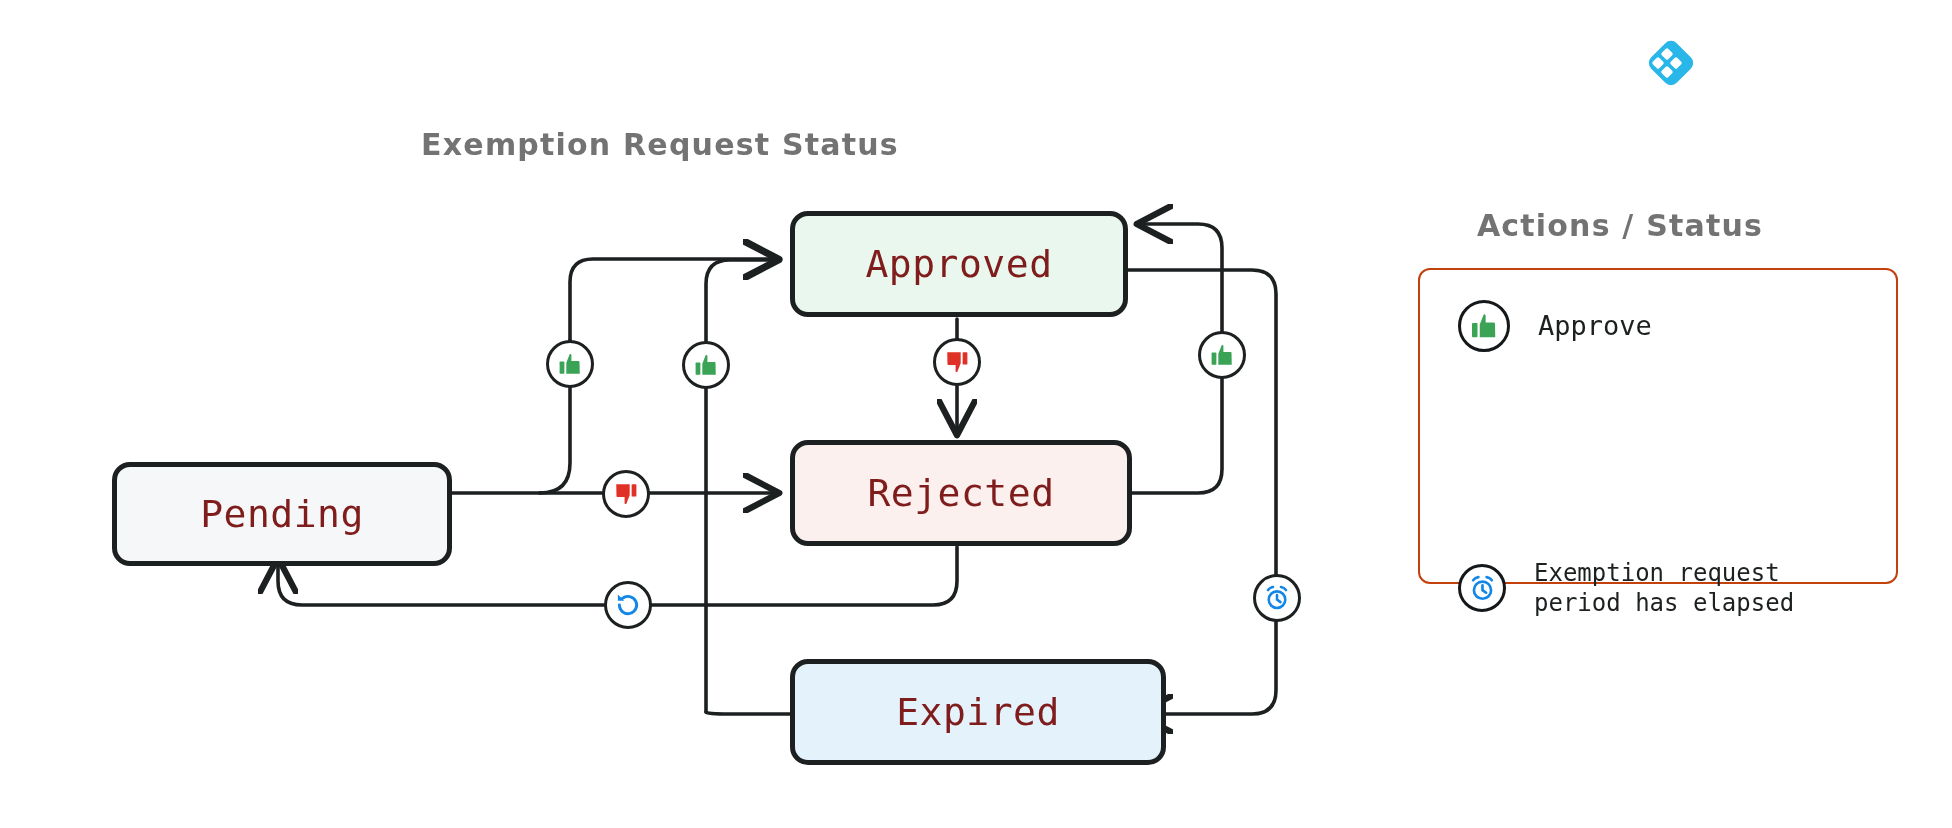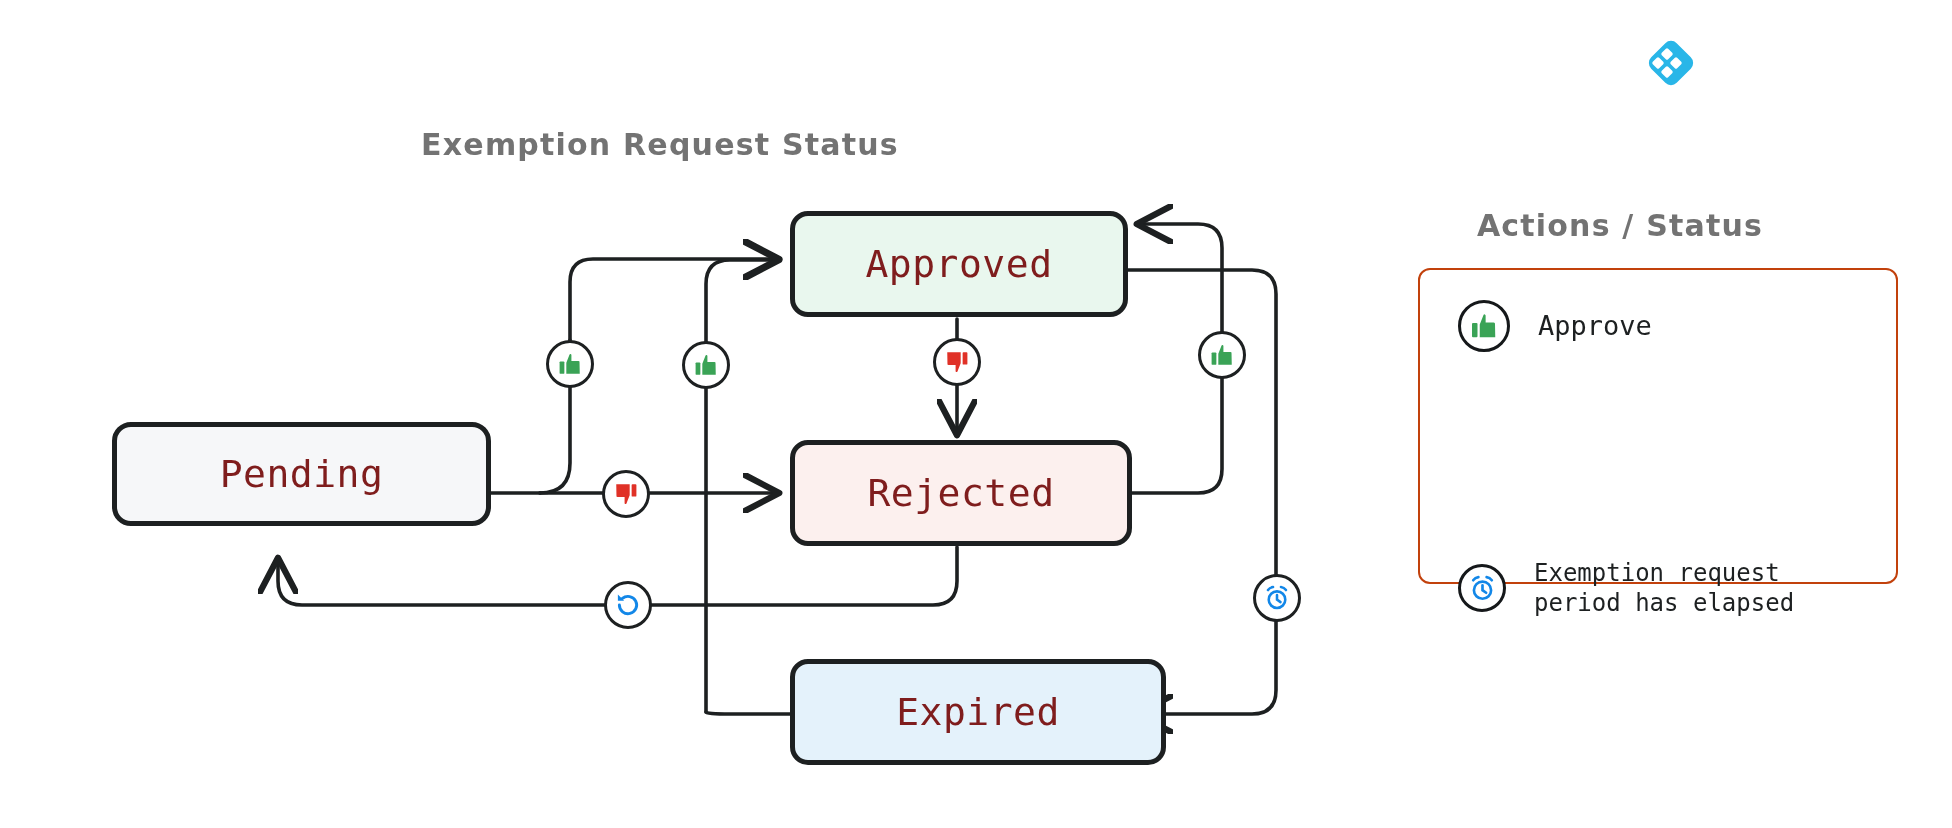--- a/index.html
+++ b/index.html
@@ -74,21 +74,21 @@
     border: 5px solid #1d2021;
     border-radius: 18px;
     display: flex;
     align-items: center;
     justify-content: center;
     font-family: "DejaVu Sans Mono", monospace;
     font-size: 38px;
     color: #7f1d1d;
     letter-spacing: 0.5px;
   }
-  #node-pending  { left: 112px; top: 422px; width: 379px; height: 104px; background: #f6f7f9; border-radius: 19px; }
+  #node-pending  { left: 112px; top: 462px; width: 340px; height: 104px; background: #f6f7f9; }
   #node-approved { left: 790px; top: 211px; width: 338px; height: 106px; background: #e9f7ee; }
   #node-rejected { left: 790px; top: 440px; width: 342px; height: 106px; background: #fcf0ee; }
   #node-expired  { left: 790px; top: 659px; width: 376px; height: 106px; background: #e4f2fb; }
 
   
   .edge-badge {
     position: absolute;
     width: 48px;
     height: 48px;
     border-radius: 50%;

